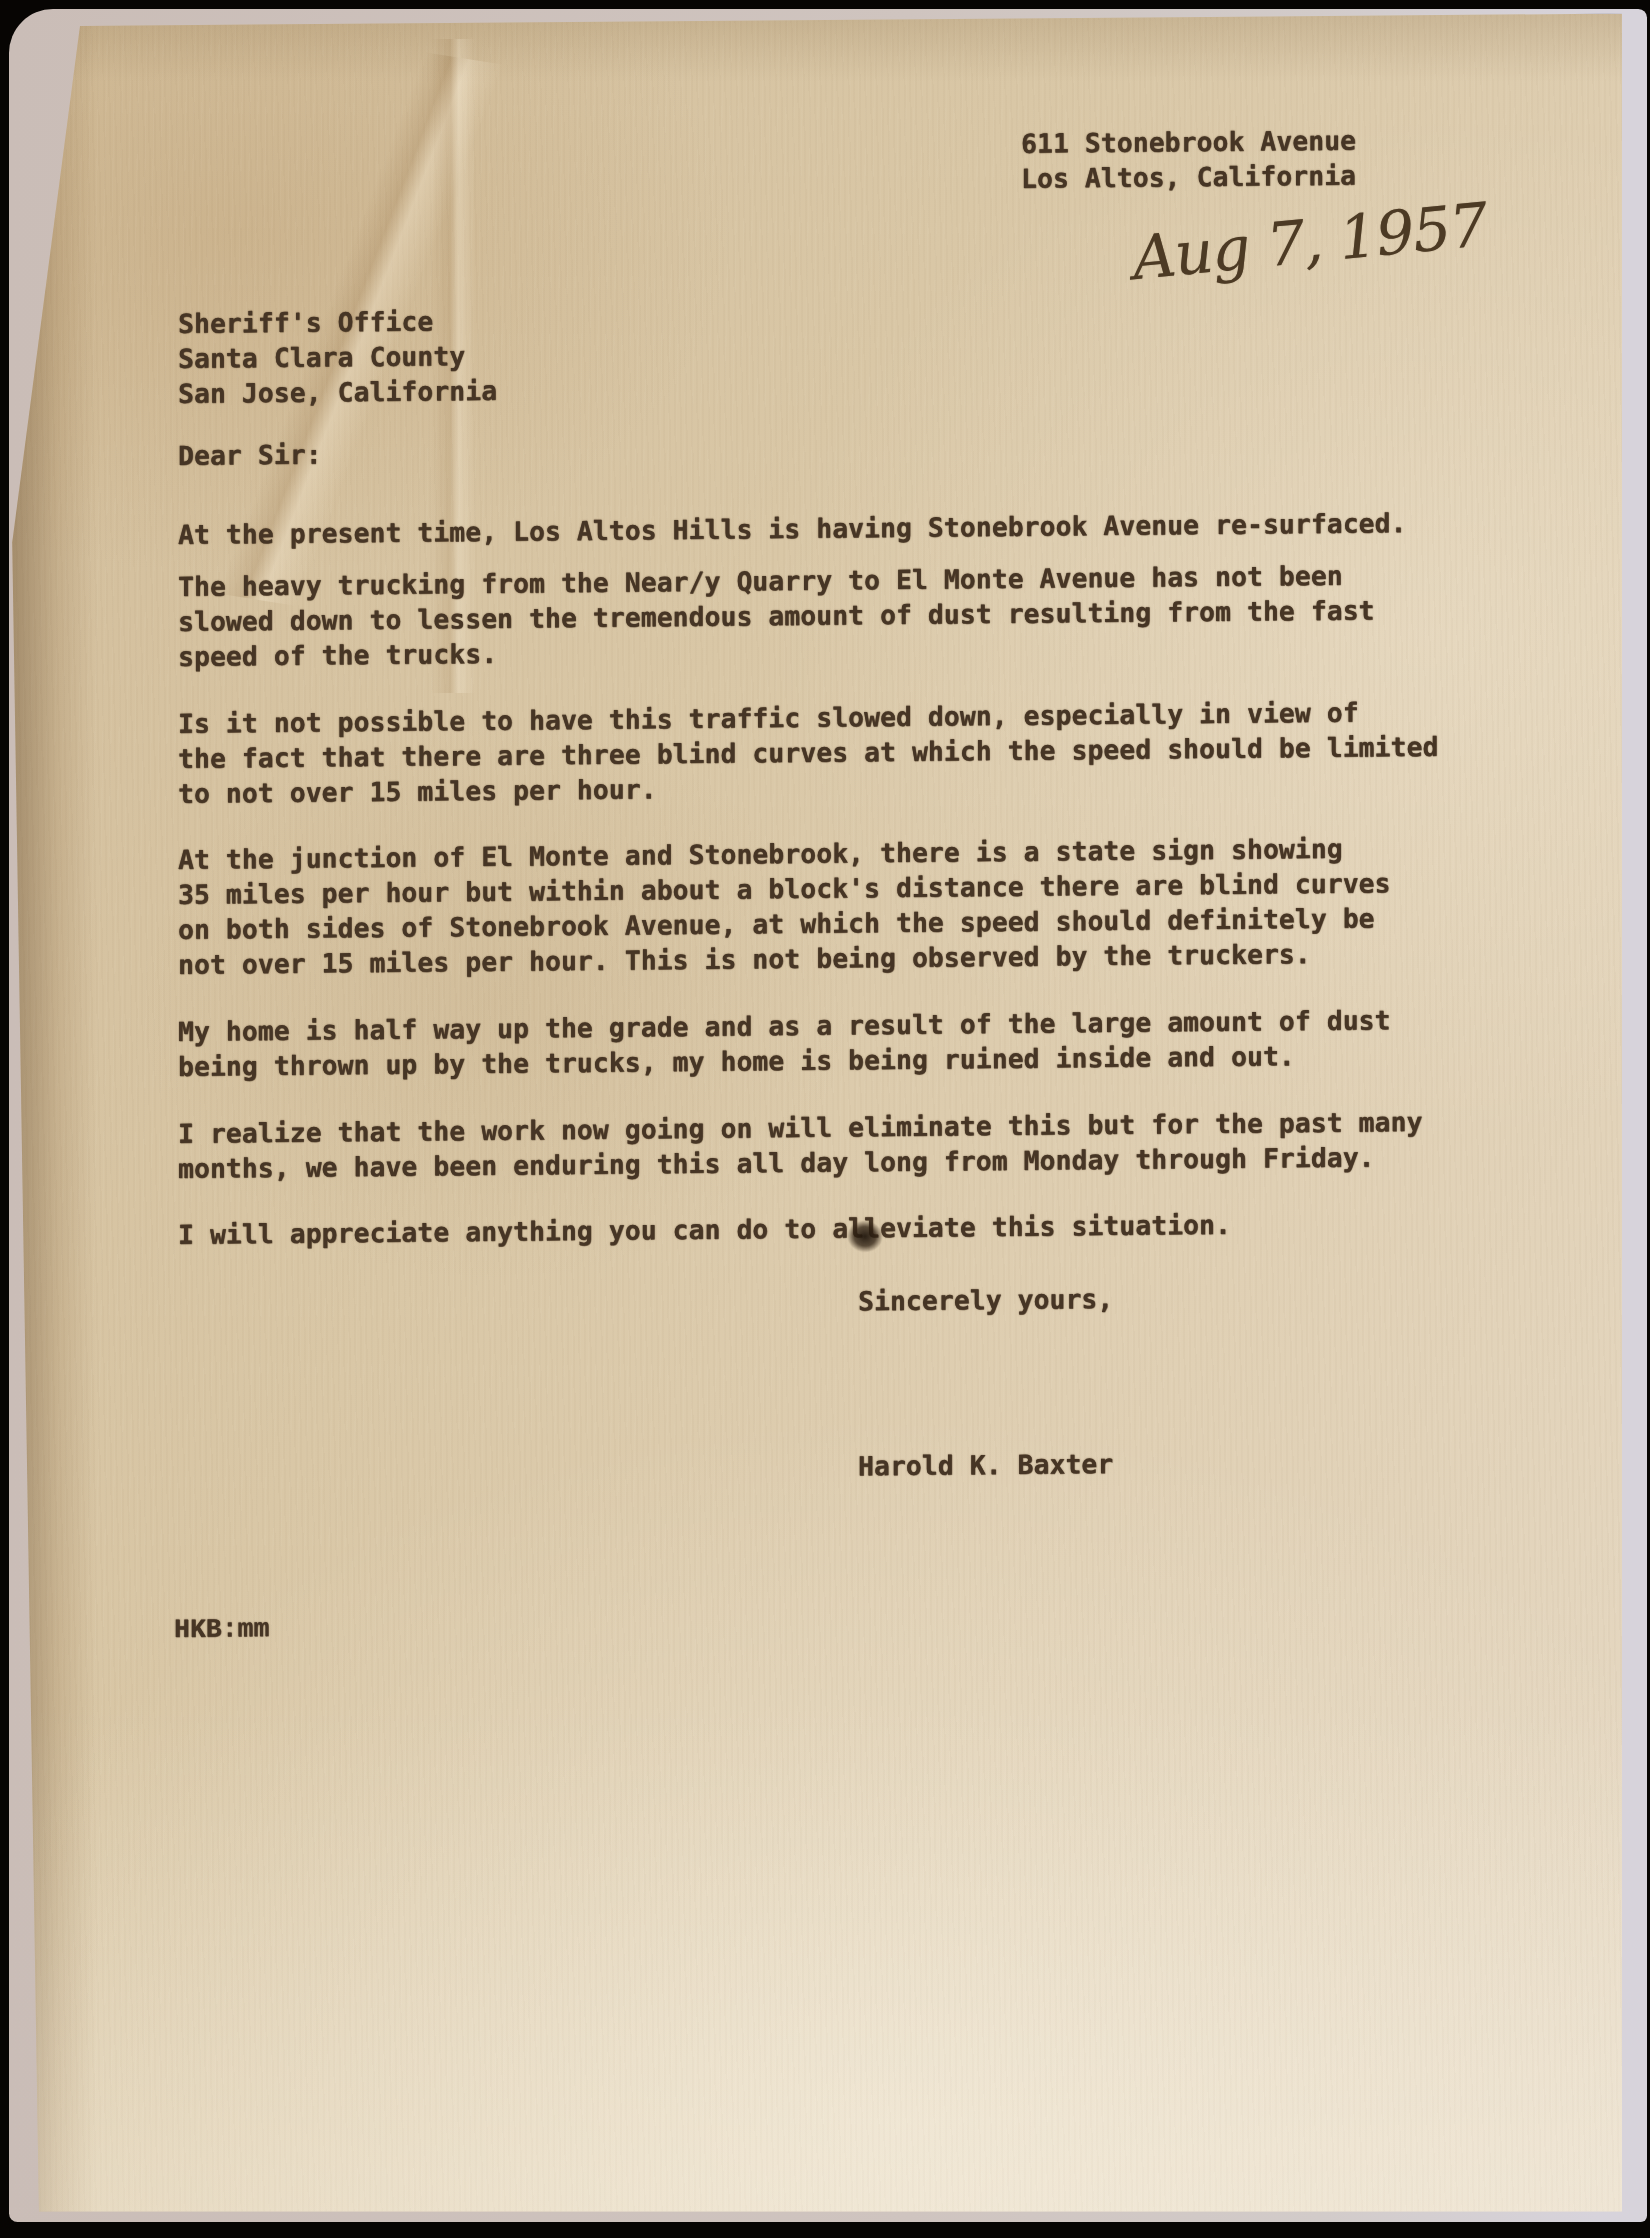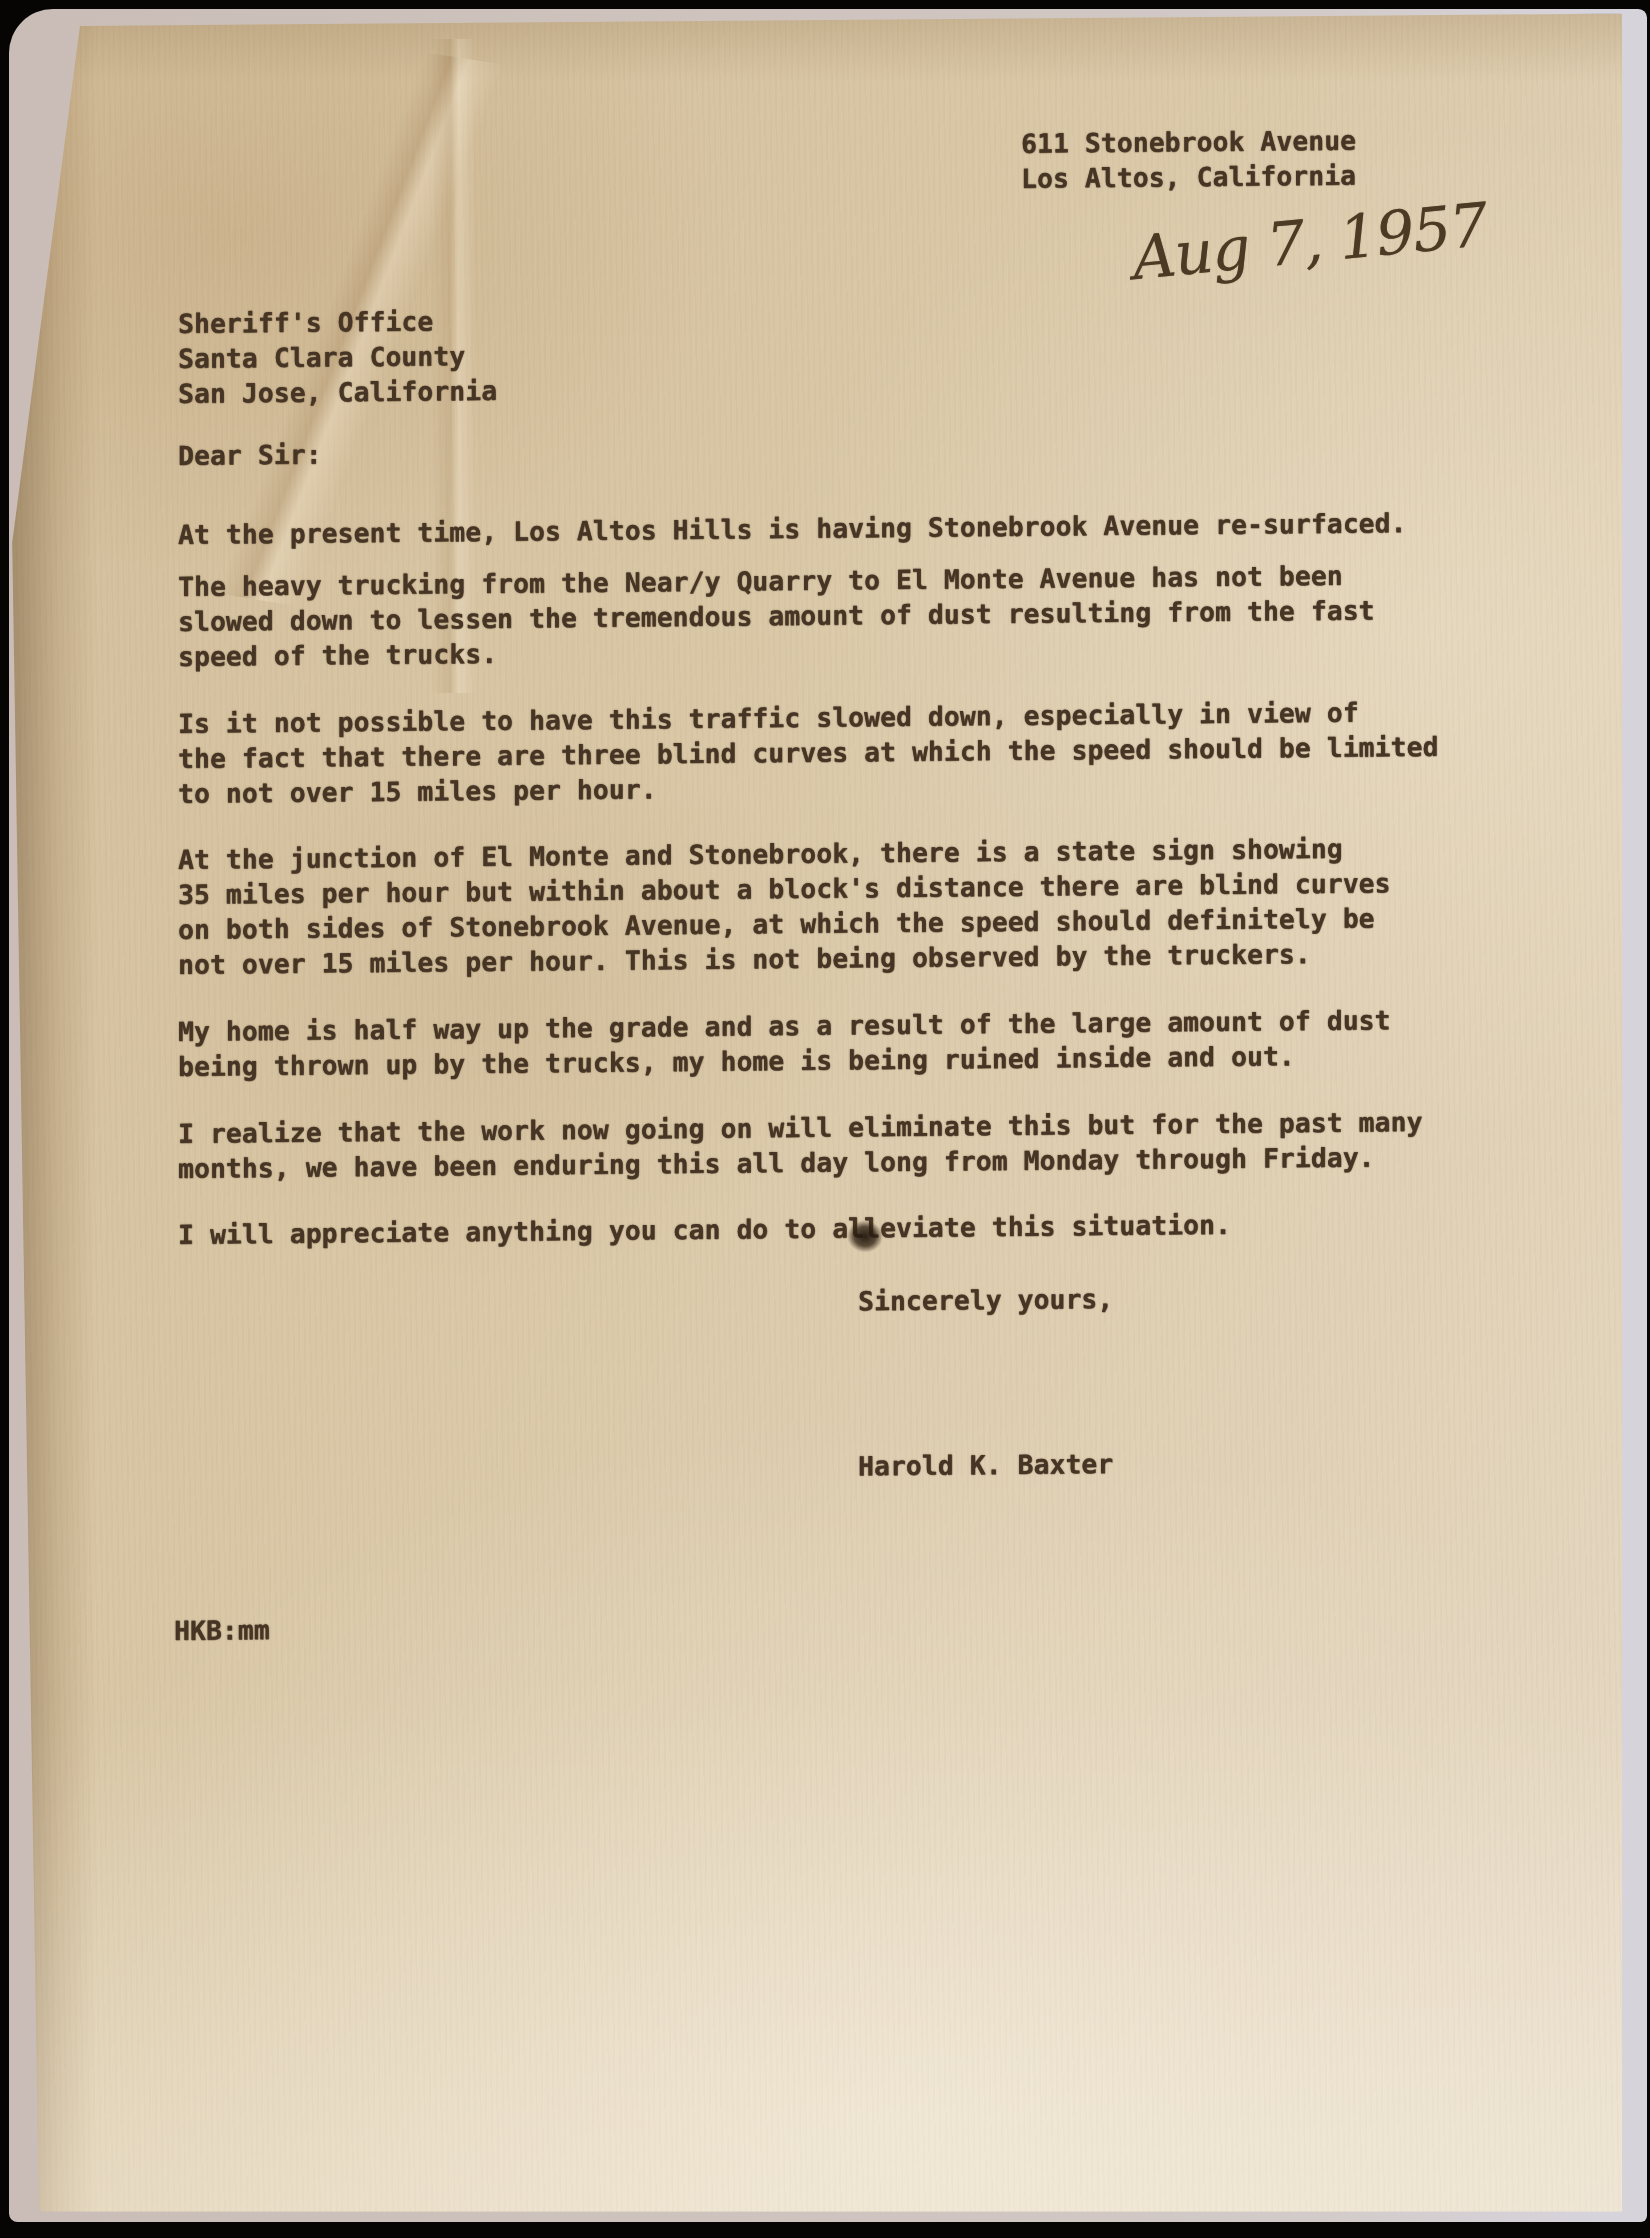--- a/index.html
+++ b/index.html
@@ -92,21 +92,21 @@
   .salutation       { left: 178px;  top: 438px; }
   .para-1           { left: 178px;  top: 517px; }
   .para-2           { left: 178px;  top: 569px; }
   .para-3           { left: 178px;  top: 706px; }
   .para-4           { left: 178px;  top: 842px; }
   .para-5           { left: 178px;  top: 1014px; }
   .para-6           { left: 178px;  top: 1116px; }
   .para-7           { left: 178px;  top: 1217px; }
   .closing          { left: 858px; top: 1290px; }
   .signature-name   { left: 858px; top: 1455px; }
-  .reference        { left: 174px;  top: 1613px; }
+  .reference        { left: 174px;  top: 1613px; font-family: Liberation Mono, monospace; }
   .handwriting {
     position: absolute;
     left: 1132px; top: 217px;
     font-family: "DejaVu Serif", serif;
     font-style: italic;
     font-size: 60px;
     color: #4c3a24;
     transform: rotate(-5deg);
     letter-spacing: -1.2px;
     text-shadow: 0 0 0.9px rgba(70,52,30,0.6);

